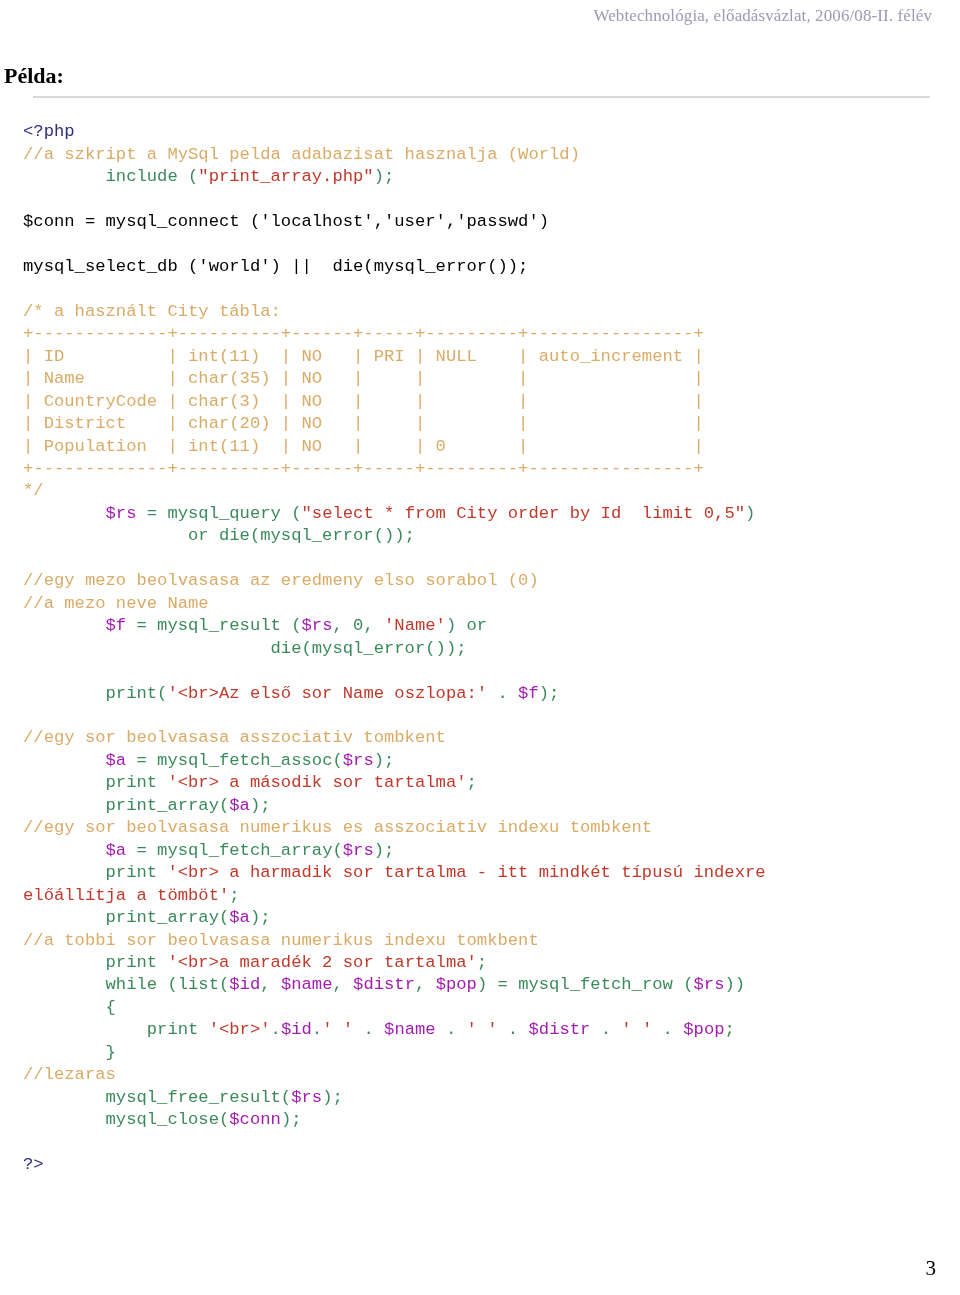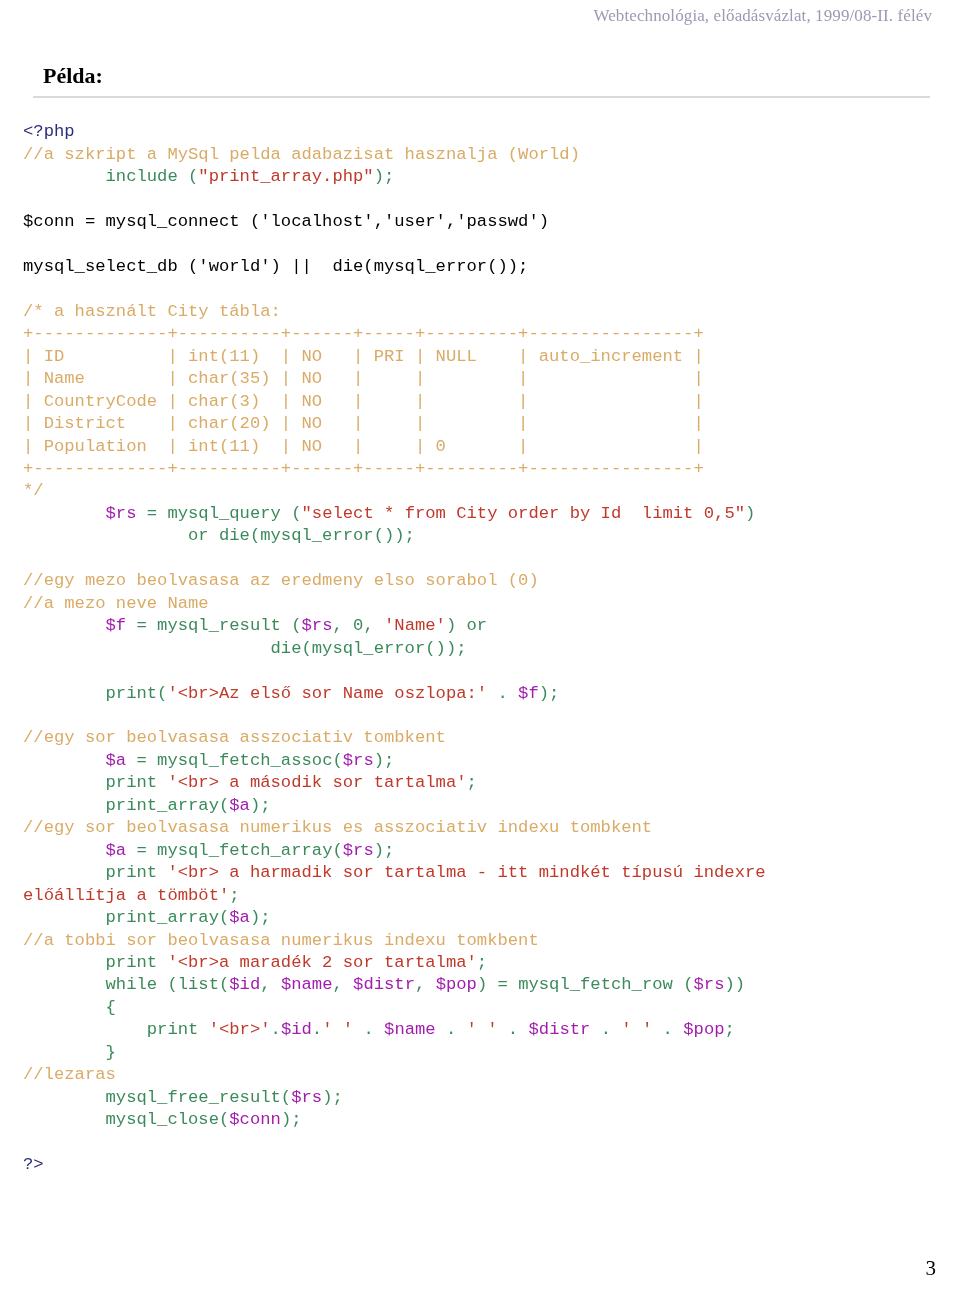--- a/index.html
+++ b/index.html
@@ -29,21 +29,20 @@
 
   
   .page-title {
     position: absolute;
     top: 48px;
     left: 4px;
     font-family: "Liberation Serif", serif;
     font-size: 22px;
     font-weight: bold;
     color: #000000;
-    margin-left: 39px;
   }
 
   
   .hrule {
     position: absolute;
     top: 96px;
     left: 33px;
     width: 897px;
     height: 2px;
     background: #d9d9d9;
@@ -81,21 +80,21 @@
     bottom: 14px;
     right: 24px;
     font-family: "Liberation Serif", serif;
     font-size: 21px;
     color: #000;
   }
 </style>
 </head>
 <body>
 
-<div class="page-header">Webtechnológia, előadásvázlat, 1999/08-II. félév</div>
+<div class="page-header">Webtechnológia, előadásvázlat, 2006/08-II. félév</div>
 
 <h1 class="page-title">Példa:</h1>
 
 <div class="hrule"></div>
 
 <pre class="code-block" id="code-block"><span class="ln"><span class="c-tag">&lt;?php</span></span><span class="ln"><span class="c-cmt">//a szkript a MySql pelda adabazisat hasznalja (World)</span></span><span class="ln"><span class="c-fn">        include (</span><span class="c-str">"print_array.php"</span><span class="c-fn">);</span></span><span class="ln">&nbsp;</span><span class="ln"><span class="c-plain">$conn = mysql_connect ('localhost','user','passwd')</span></span><span class="ln">&nbsp;</span><span class="ln"><span class="c-plain">mysql_select_db ('world') ||  die(mysql_error());</span></span><span class="ln">&nbsp;</span><span class="ln"><span class="c-cmt">/* a használt City tábla:</span></span><span class="ln"><span class="c-cmt">+-------------+----------+------+-----+---------+----------------+</span></span><span class="ln"><span class="c-cmt">| ID          | int(11)  | NO   | PRI | NULL    | auto_increment |</span></span><span class="ln"><span class="c-cmt">| Name        | char(35) | NO   |     |         |                |</span></span><span class="ln"><span class="c-cmt">| CountryCode | char(3)  | NO   |     |         |                |</span></span><span class="ln"><span class="c-cmt">| District    | char(20) | NO   |     |         |                |</span></span><span class="ln"><span class="c-cmt">| Population  | int(11)  | NO   |     | 0       |                |</span></span><span class="ln"><span class="c-cmt">+-------------+----------+------+-----+---------+----------------+</span></span><span class="ln"><span class="c-cmt">*/</span></span><span class="ln"><span class="c-plain">        </span><span class="c-var">$rs</span><span class="c-fn"> = mysql_query (</span><span class="c-str">"select * from City order by Id  limit 0,5"</span><span class="c-fn">)</span></span><span class="ln"><span class="c-fn">                or die(mysql_error());</span></span><span class="ln">&nbsp;</span><span class="ln"><span class="c-cmt">//egy mezo beolvasasa az eredmeny elso sorabol (0)</span></span><span class="ln"><span class="c-cmt">//a mezo neve Name</span></span><span class="ln"><span class="c-plain">        </span><span class="c-var">$f</span><span class="c-fn"> = mysql_result (</span><span class="c-var">$rs</span><span class="c-fn">, 0, </span><span class="c-str">'Name'</span><span class="c-fn">) or</span></span><span class="ln"><span class="c-fn">                        die(mysql_error());</span></span><span class="ln">&nbsp;</span><span class="ln"><span class="c-fn">        print(</span><span class="c-str">'&lt;br&gt;Az első sor Name oszlopa:'</span><span class="c-fn"> . </span><span class="c-var">$f</span><span class="c-fn">);</span></span><span class="ln">&nbsp;</span><span class="ln"><span class="c-cmt">//egy sor beolvasasa asszociativ tombkent</span></span><span class="ln"><span class="c-plain">        </span><span class="c-var">$a</span><span class="c-fn"> = mysql_fetch_assoc(</span><span class="c-var">$rs</span><span class="c-fn">);</span></span><span class="ln"><span class="c-fn">        print </span><span class="c-str">'&lt;br&gt; a második sor tartalma'</span><span class="c-fn">;</span></span><span class="ln"><span class="c-fn">        print_array(</span><span class="c-var">$a</span><span class="c-fn">);</span></span><span class="ln"><span class="c-cmt">//egy sor beolvasasa numerikus es asszociativ indexu tombkent</span></span><span class="ln"><span class="c-plain">        </span><span class="c-var">$a</span><span class="c-fn"> = mysql_fetch_array(</span><span class="c-var">$rs</span><span class="c-fn">);</span></span><span class="ln"><span class="c-fn">        print </span><span class="c-str">'&lt;br&gt; a harmadik sor tartalma - itt mindkét típusú indexre</span></span><span class="ln"><span class="c-str">előállítja a tömböt'</span><span class="c-fn">;</span></span><span class="ln"><span class="c-fn">        print_array(</span><span class="c-var">$a</span><span class="c-fn">);</span></span><span class="ln"><span class="c-cmt">//a tobbi sor beolvasasa numerikus indexu tomkbent</span></span><span class="ln"><span class="c-fn">        print </span><span class="c-str">'&lt;br&gt;a maradék 2 sor tartalma'</span><span class="c-fn">;</span></span><span class="ln"><span class="c-fn">        while (list(</span><span class="c-var">$id</span><span class="c-fn">, </span><span class="c-var">$name</span><span class="c-fn">, </span><span class="c-var">$distr</span><span class="c-fn">, </span><span class="c-var">$pop</span><span class="c-fn">) = mysql_fetch_row (</span><span class="c-var">$rs</span><span class="c-fn">))</span></span><span class="ln"><span class="c-fn">        {</span></span><span class="ln"><span class="c-fn">            print </span><span class="c-str">'&lt;br&gt;'</span><span class="c-fn">.</span><span class="c-var">$id</span><span class="c-fn">.</span><span class="c-str">' '</span><span class="c-fn"> . </span><span class="c-var">$name</span><span class="c-fn"> . </span><span class="c-str">' '</span><span class="c-fn"> . </span><span class="c-var">$distr</span><span class="c-fn"> . </span><span class="c-str">' '</span><span class="c-fn"> . </span><span class="c-var">$pop</span><span class="c-fn">;</span></span><span class="ln"><span class="c-fn">        }</span></span><span class="ln"><span class="c-cmt">//lezaras</span></span><span class="ln"><span class="c-fn">        mysql_free_result(</span><span class="c-var">$rs</span><span class="c-fn">);</span></span><span class="ln"><span class="c-fn">        mysql_close(</span><span class="c-var">$conn</span><span class="c-fn">);</span></span><span class="ln">&nbsp;</span><span class="ln"><span class="c-tag">?&gt;</span></span></pre>
 
 <div class="page-number">3</div>
 
 </body></html>

